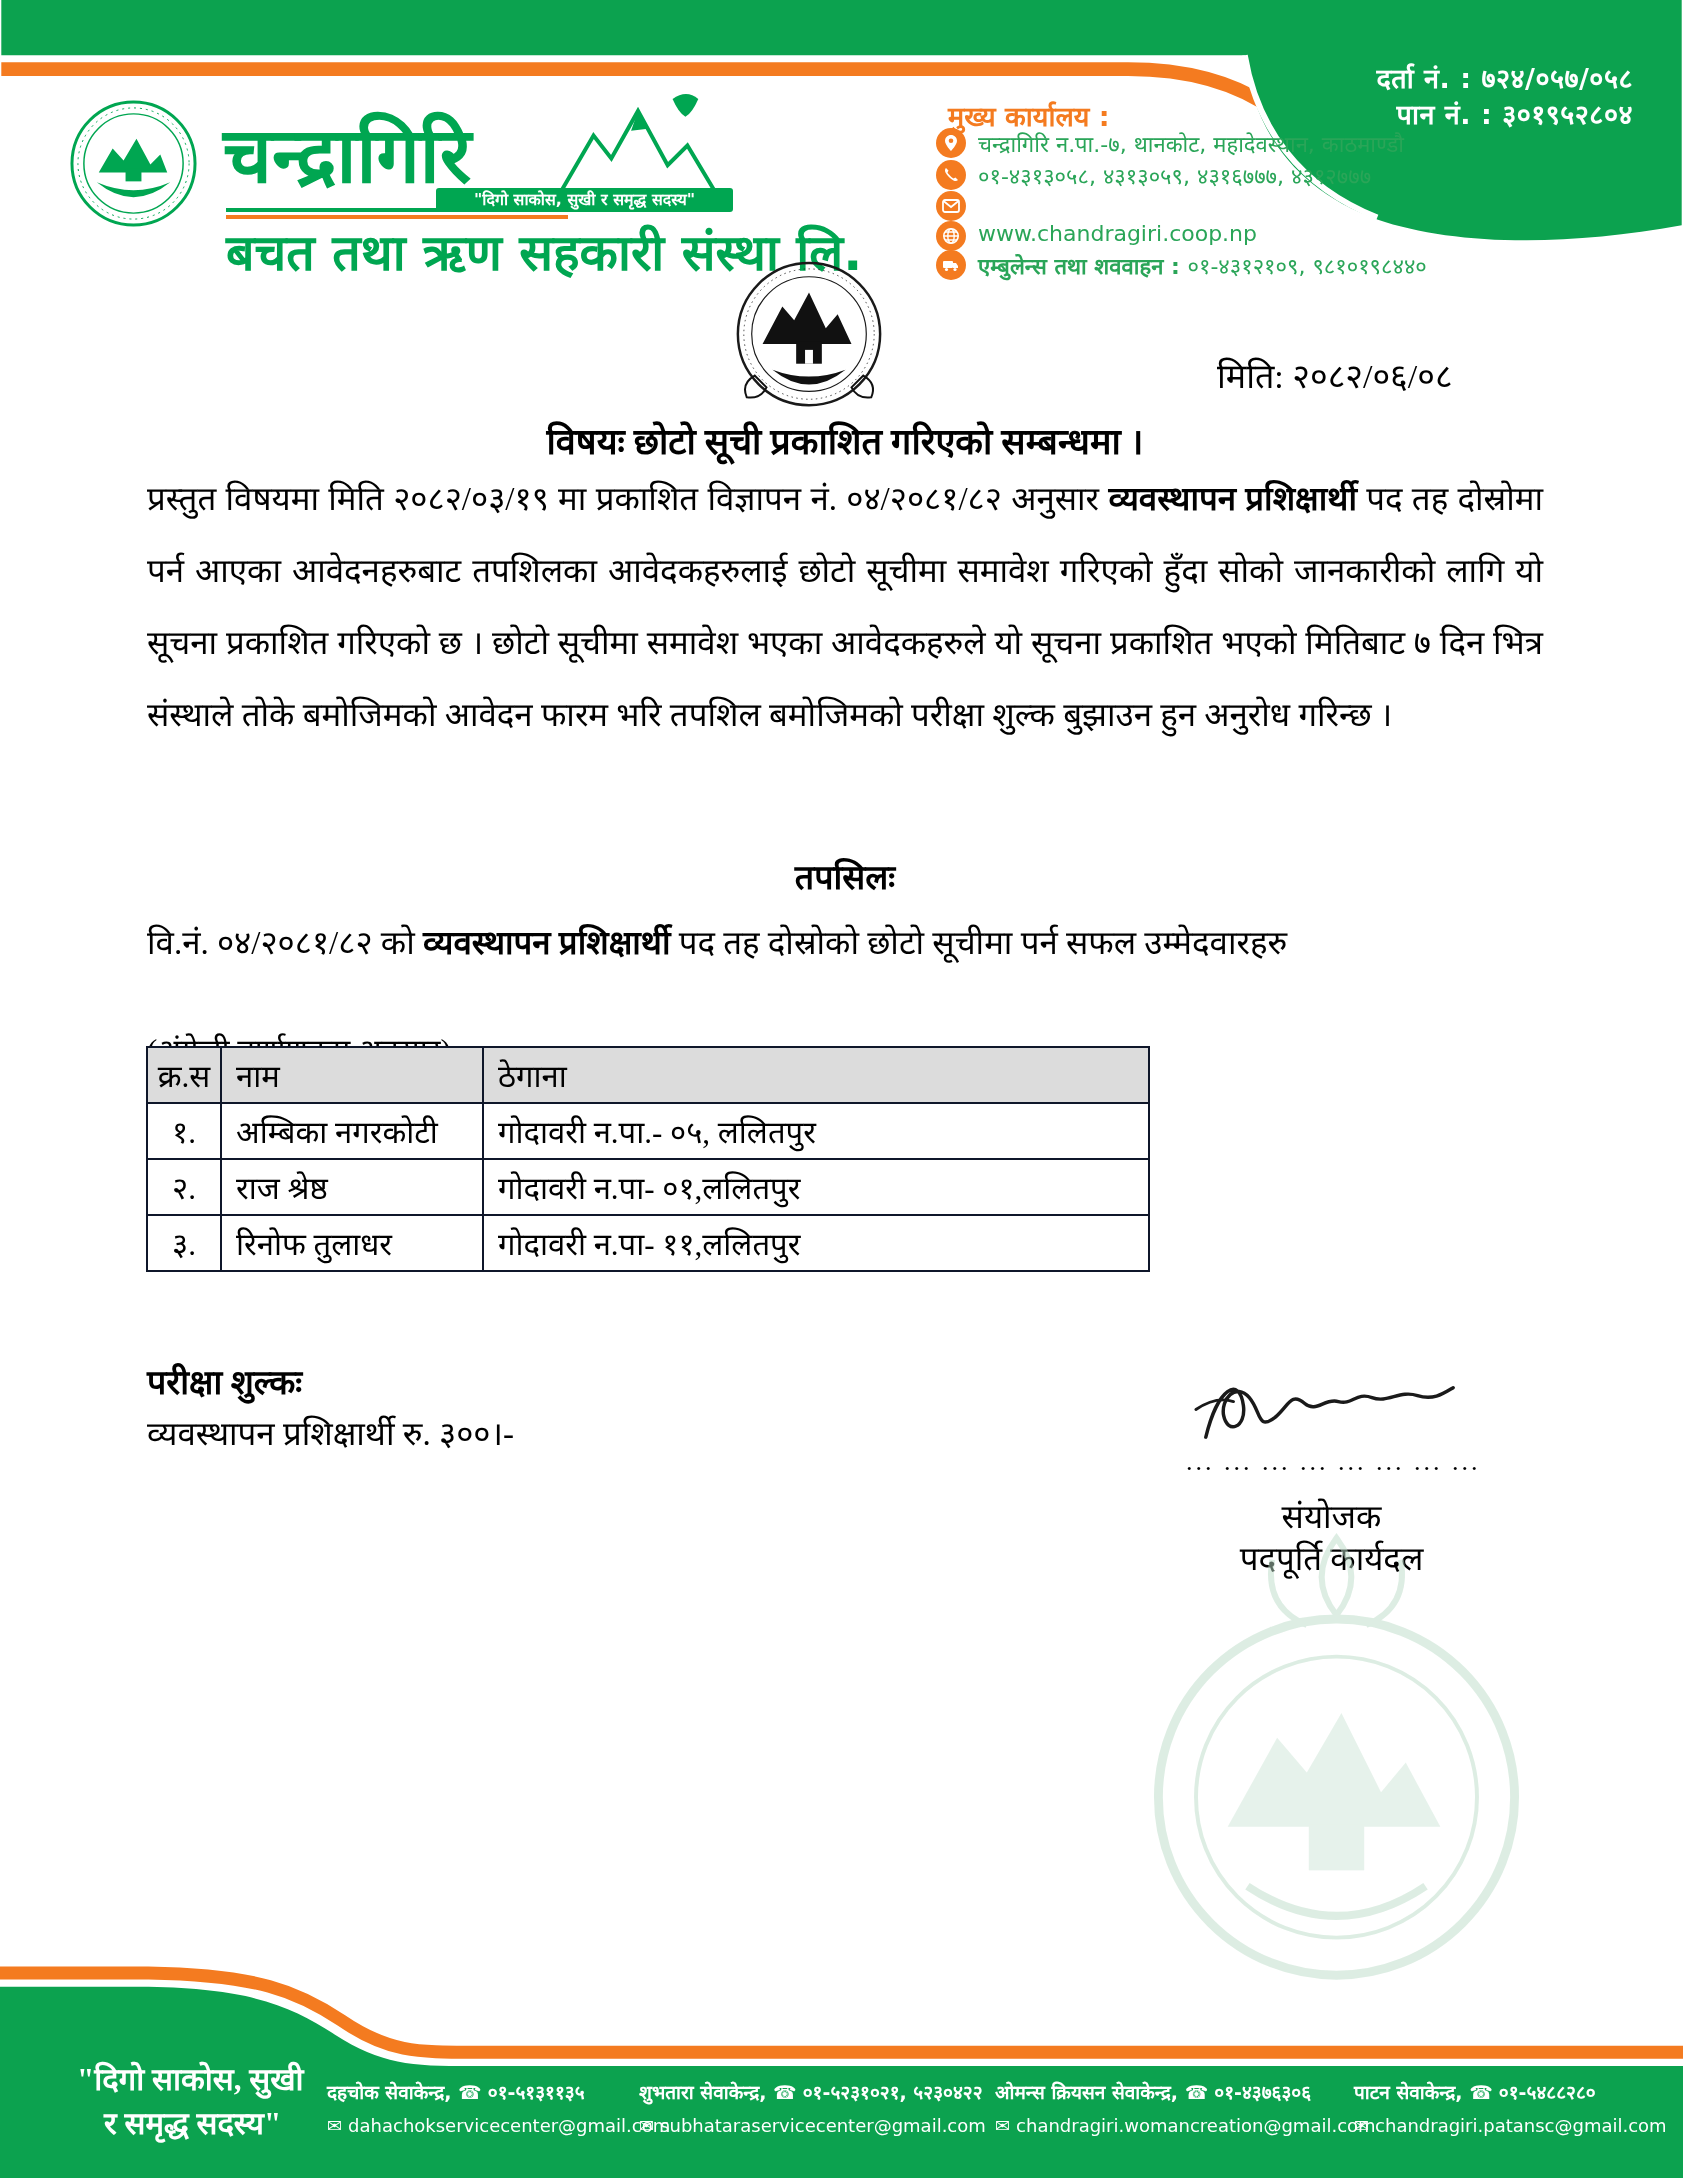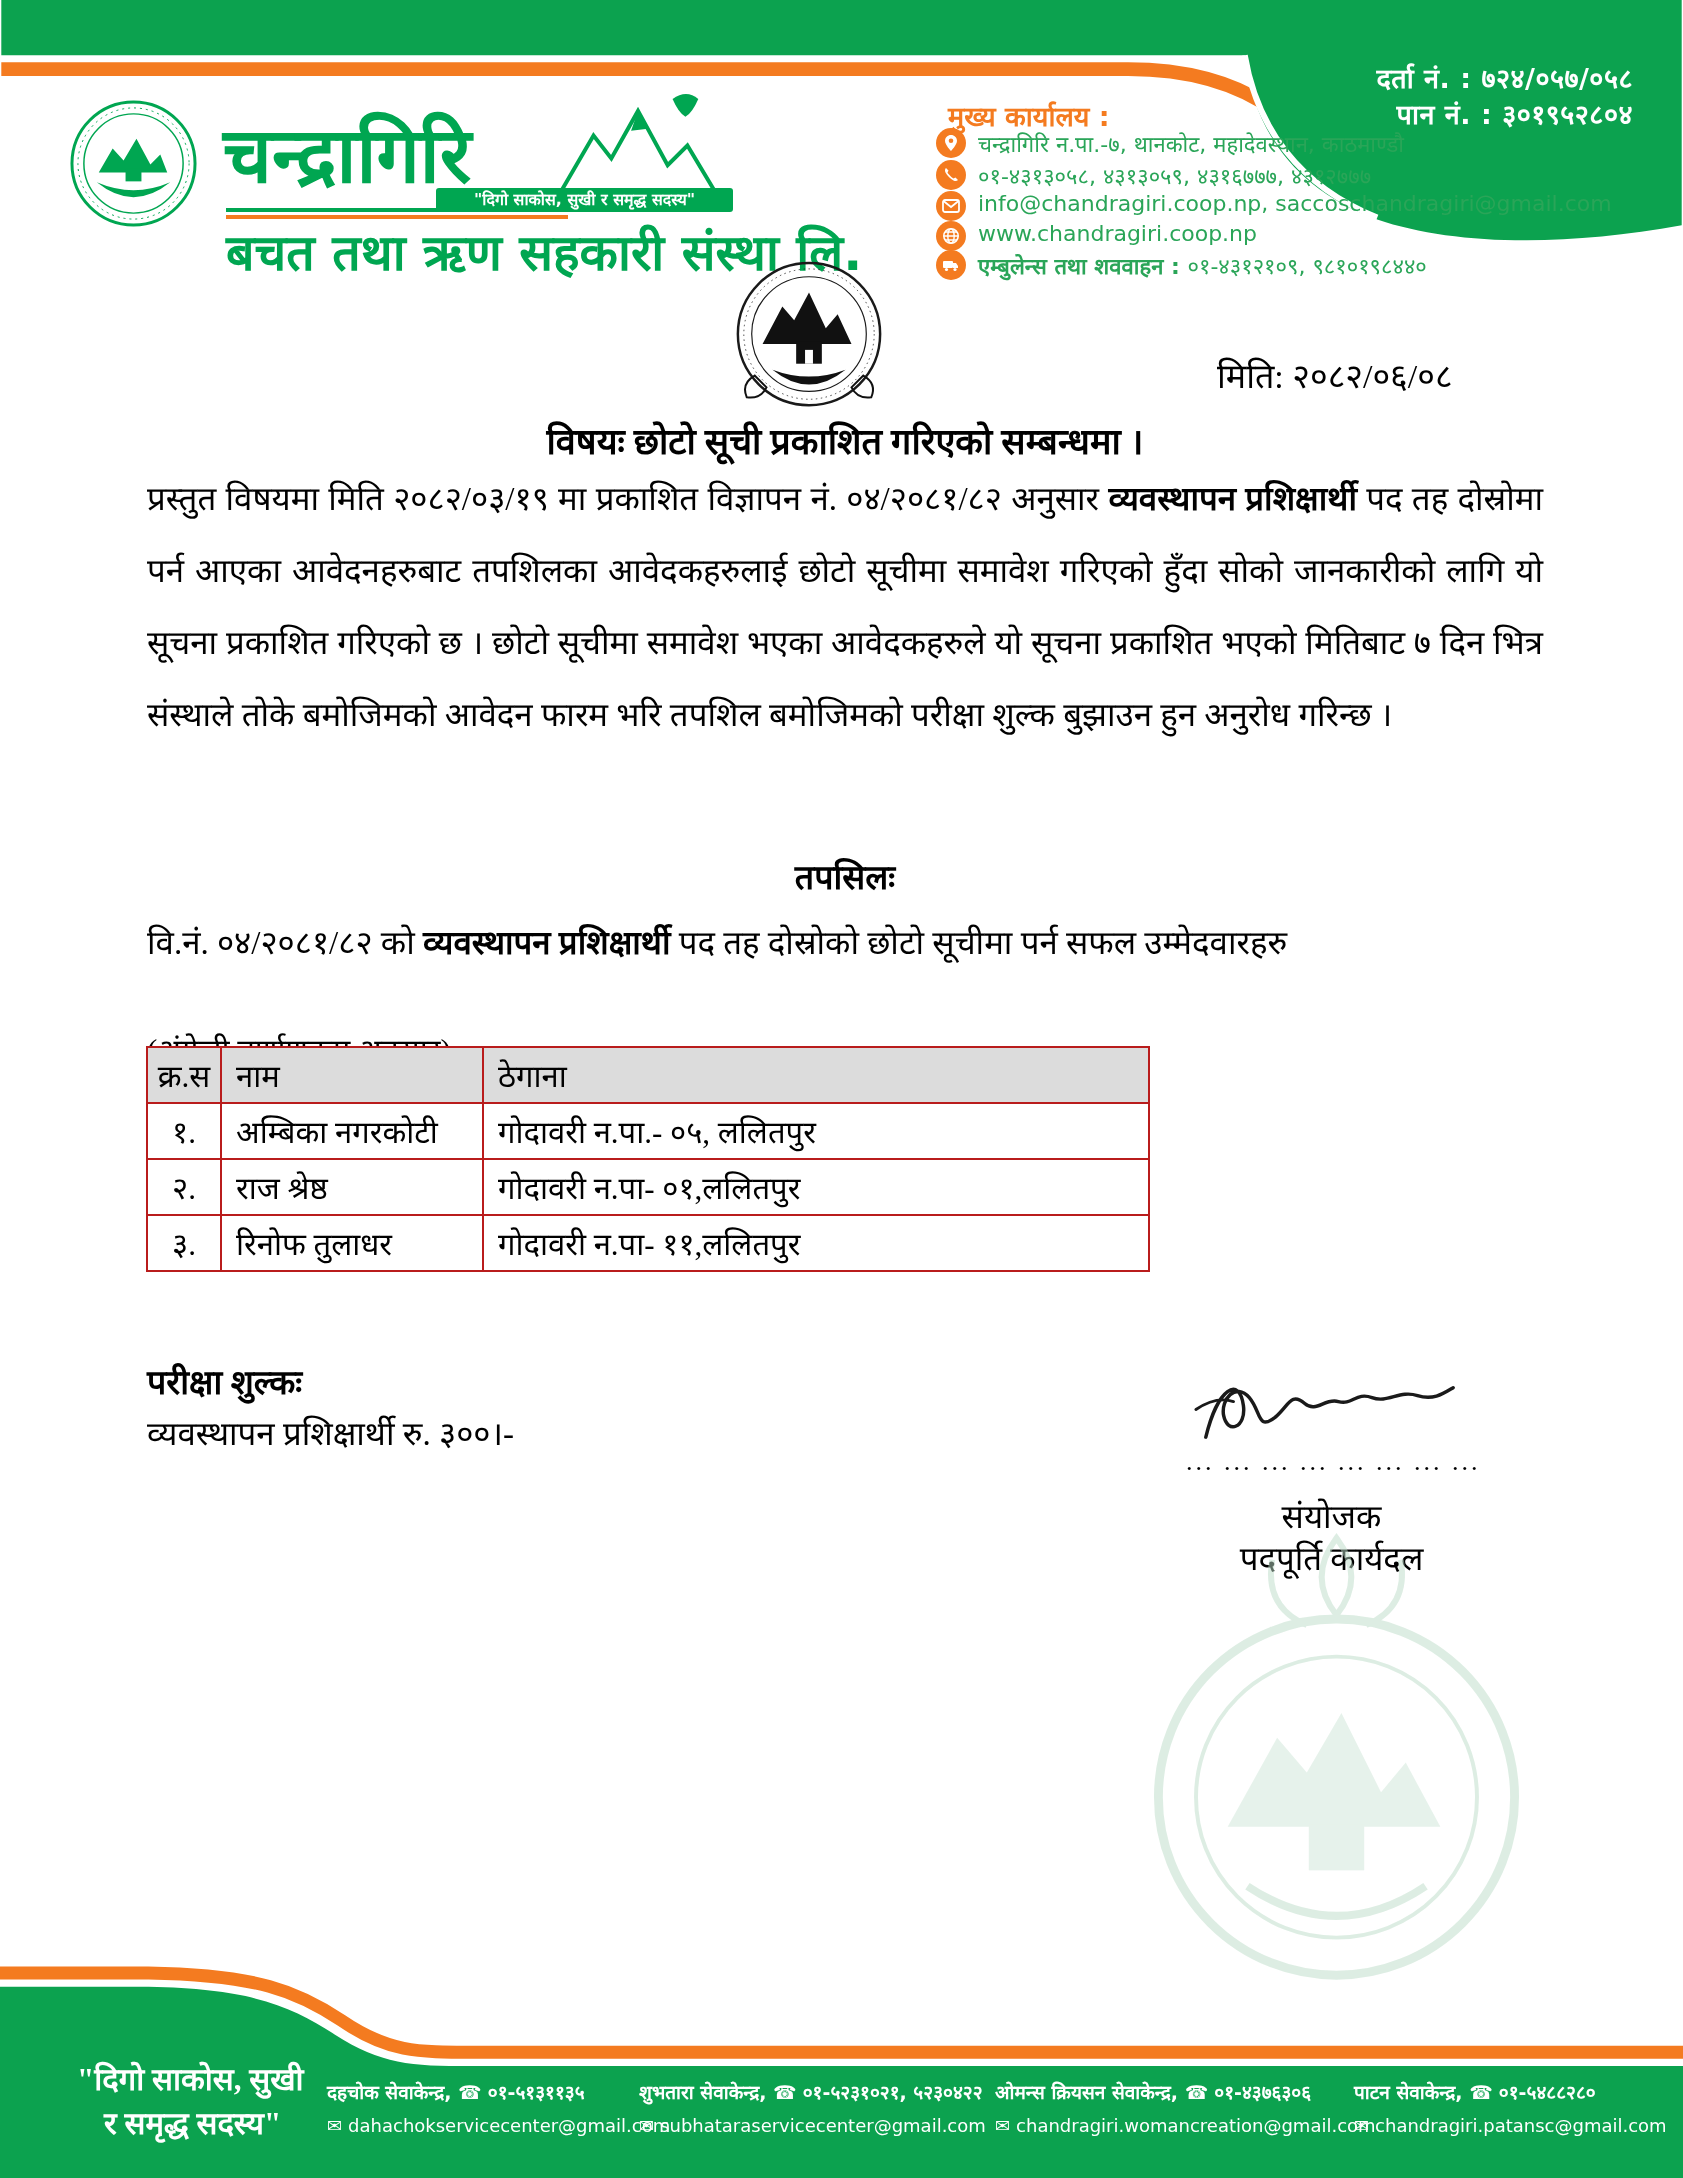--- a/index.html
+++ b/index.html
@@ -31,21 +31,21 @@
   
   .dateline{font-size:34px;margin-left:24px;}
   .subject{font-size:36px;font-weight:bold;text-align:center;}
   .bodytext{font-size:33px;line-height:72px;text-align:justify;}
   .tapasil{font-size:34px;font-weight:bold;text-align:center;}
   .bnline{font-size:33px;}
   .smallnote{font-size:31px;margin-top:40px;}
 
   
   table.t{border-collapse:collapse;table-layout:fixed;width:1003px;font-size:31px;}
-  table.t th,table.t td{border:2px solid #b91c1c;padding:4px 14px;height:46px;vertical-align:middle;}
+  table.t th,table.t td{border:2px solid #0f172a;padding:4px 14px;height:46px;vertical-align:middle;}
   table.t th{background:#dcdcdc;font-weight:normal;text-align:left;}
   table.t td.c,table.t th.c{text-align:center;padding:4px 4px;}
 
   
   .feehead{font-size:34px;font-weight:bold;}
   .feeline{font-size:33px;}
   .sigdots{font-size:26px;letter-spacing:3px;white-space:nowrap;}
   .sigrole{font-size:33px;text-align:center;}
 
   
@@ -109,21 +109,20 @@
     <span class="txt">०१-४३१३०५८, ४३१३०५९, ४३१६७७७, ४३१२७७७</span>
   </div>
 
   <div class="ho-line" style="top:191px;">
     <span class="icn">
       <svg width="18" height="14" viewBox="0 0 18 14">
           <rect x="1" y="1" width="16" height="12" rx="2" fill="none" stroke="#fff" stroke-width="1.8"></rect>
           <path d="M1.5,2 L9,8 L16.5,2" fill="none" stroke="#fff" stroke-width="1.8"></path>
         </svg>
     </span>
-    <span class="txt">info@chandragiri.coop.np, saccoschandragiri@gmail.com</span>
   </div>
 
   <div class="ho-line" style="top:221px;">
     <span class="icn">
       <svg width="18" height="18" viewBox="0 0 18 18">
           <circle cx="9" cy="9" r="7.2" fill="none" stroke="#fff" stroke-width="1.6"></circle>
           <ellipse cx="9" cy="9" rx="3.2" ry="7.2" fill="none" stroke="#fff" stroke-width="1.4"></ellipse>
           <path d="M2,9 H16 M3.2,5 H14.8 M3.2,13 H14.8" stroke="#fff" stroke-width="1.4"></path>
         </svg>
     </span>

